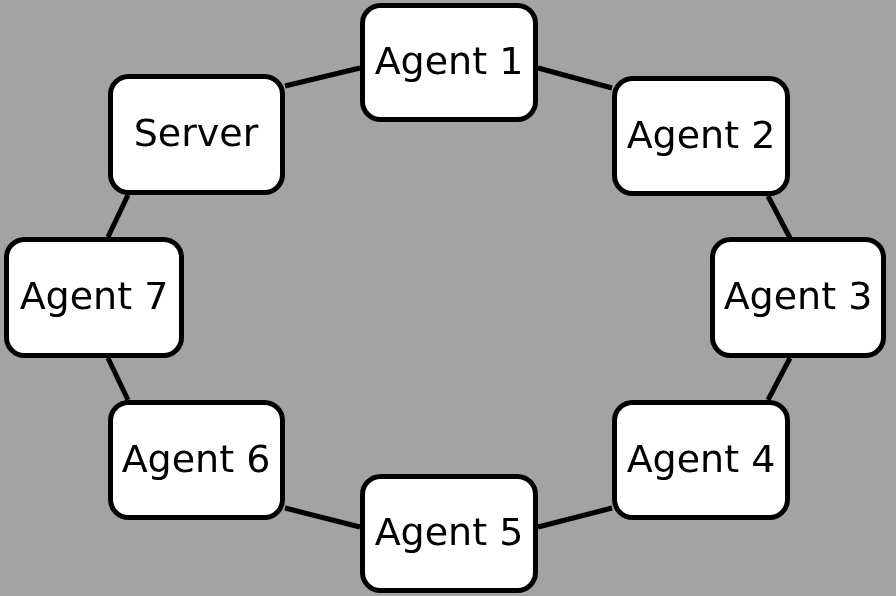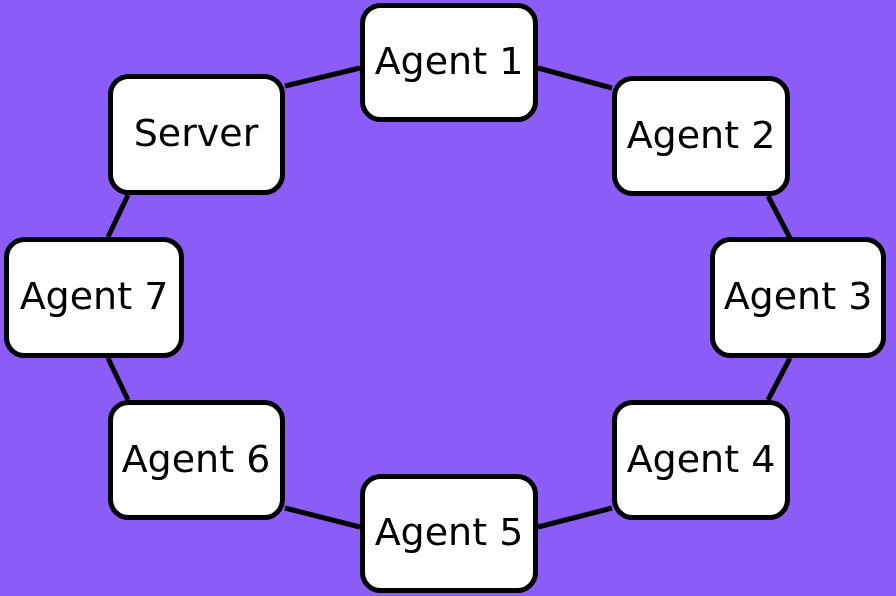--- a/index.html
+++ b/index.html
@@ -4,21 +4,21 @@
 <style>
   html, body {
     margin: 0;
     padding: 0;
     background: #ffffff;
   }
   #canvas {
     position: relative;
     width: 896px;
     height: 596px;
-    background: #8b5cf6;
+    background: #a3a3a3;
     overflow: hidden;
     font-family: "DejaVu Sans", sans-serif;
   }
   #diagram-svg {
     position: absolute;
     top: 0;
     left: 0;
     width: 896px;
     height: 596px;
   }

